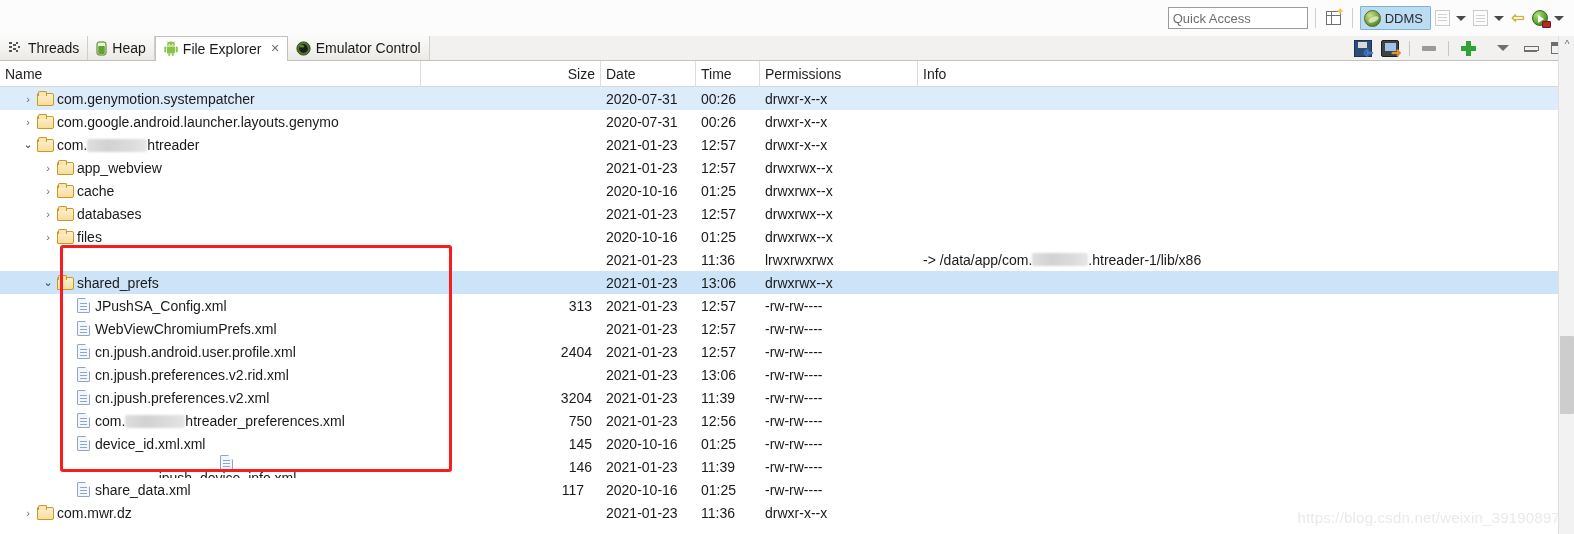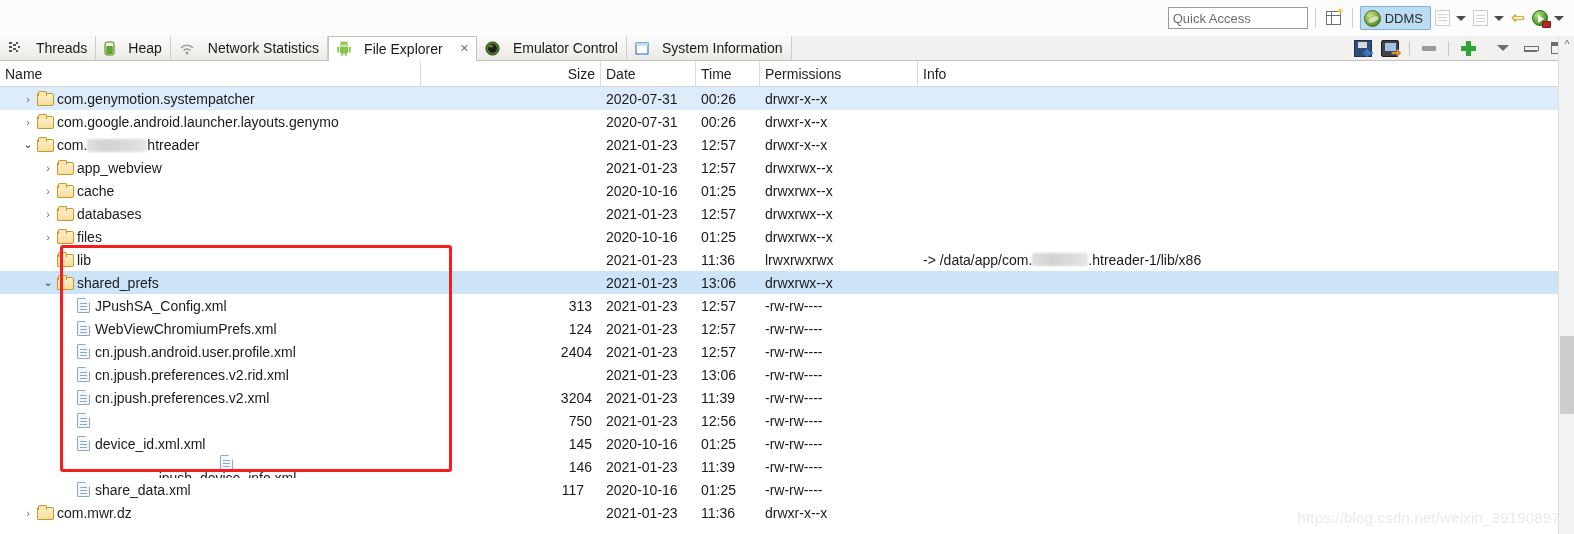--- a/index.html
+++ b/index.html
@@ -114,21 +114,21 @@
     position: absolute; left: 0; top: 36px; width: 1574px; height: 498px;
     background: #ffffff;
   }
   .tabbar {
     position: relative; height: 25px; width: 1574px;
     background: #f2f1ef;
     border-bottom: 1px solid #c3c3bd;
     display: flex; align-items: stretch;
   }
   .tab {
-    display: flex; align-items: center; gap: 13px;
+    display: flex; align-items: center; gap: 5px;
     padding: 0 8px;
     font-size: 14px; color: #1a1a1a;
     border-right: 1px solid #cfcec8;
     background: linear-gradient(#fbfbfa, #eceae6);
     white-space: nowrap;
     position: relative;
   }
   .tab.active {
     background: #ffffff;
     border-top: 1px solid #c3c3bd;
@@ -392,30 +392,20 @@
 
       <div class="tab">
         <svg width="11" height="15" viewBox="0 0 11 15">
           <rect x="1" y="1" width="9" height="13" rx="2" fill="#e9f4dc" stroke="#4d7a22"></rect>
           <rect x="2.2" y="5" width="6.6" height="8" rx="1" fill="#63a22c"></rect>
         </svg>
         <span>Heap</span>
       </div>
 
 
-      <div class="tab">
-        <svg width="16" height="13" viewBox="0 0 16 13">
-          <g fill="none" stroke="#9a9a9a" stroke-width="1.6">
-            <path d="M2 6 A8 8 0 0 1 14 6"></path>
-              <path d="M4.5 8.5 A5 5 0 0 1 11.5 8.5"></path>
-          </g>
-            <circle cx="8" cy="11" r="1.5" fill="#9a9a9a"></circle>
-        </svg>
-        <span>Network Statistics</span>
-      </div>
 
       <div class="tab active">
         <svg width="14" height="15" viewBox="0 0 14 15">
           <g fill="#8bc34a">
             <path d="M3 5.4h8v6.2a1 1 0 0 1-1 1H4a1 1 0 0 1-1-1z"></path>
             <rect x="0.3" y="5.6" width="2" height="6" rx="1"></rect>
             <rect x="11.7" y="5.6" width="2" height="6" rx="1"></rect>
             <rect x="4.2" y="12.4" width="2" height="2.4" rx=".9"></rect>
             <rect x="7.8" y="12.4" width="2" height="2.4" rx=".9"></rect>
             <path d="M3 4.6a4 4 0 0 1 8 0z"></path>
@@ -435,27 +425,20 @@
 
       <div class="tab">
         <svg width="15" height="15" viewBox="0 0 15 15">
           <circle cx="7.5" cy="7.5" r="6.6" fill="#4e7a2a" stroke="#2f4d17"></circle>
           <circle cx="7.5" cy="7.5" r="4.4" fill="#1d1d1d"></circle>
           <ellipse cx="6" cy="5.2" rx="2.4" ry="1.3" fill="#9fd35a" opacity=".55"></ellipse>
         </svg>
         <span>Emulator Control</span>
       </div>
 
-      <div class="tab">
-        <svg width="14" height="13" viewBox="0 0 14 13">
-          <rect x="1" y="1" width="12" height="11" fill="#ffffff" stroke="#3b7fc4" stroke-width="1.2"></rect>
-          <rect x="1" y="1" width="12" height="2.6" fill="#bcd9f2"></rect>
-        </svg>
-        <span>System Information</span>
-      </div>
 
       <div class="tab tab-spacer"></div>
 
       <div class="tabtools">
         <span class="tb-icon">
             <span class="ico-pull"></span>
           </span>
         <span class="tb-icon">
             <span class="ico-push"></span>
           </span>
@@ -581,25 +564,20 @@
               <span class="folder" style="margin-left: 3px;"></span>
               <span>files</span>
             </div>
             <div class="cell right" style="left: 421px; width: 176px; padding-left: 0px; padding-right: 5px;"></div>
             <div class="cell" style="left: 601px; width: 92px; padding-left: 5px; padding-right: 0px;">2020-10-16</div>
             <div class="cell" style="left: 696px; width: 58px; padding-left: 5px; padding-right: 0px;">01:25</div>
             <div class="cell" style="left: 760px; width: 156px; padding-left: 5px; padding-right: 0px;">drwxrwx--x</div>
             <div class="cell" style="left: 918px; width: 620px; padding-left: 5px; padding-right: 0px;"></div>
           </div>
           <div class="row">
-            <div class="cell" style="left: 0px; width: 421px; padding-left: 42px;">
-              <span class="twisty"></span>
-              <span class="folder" style="margin-left: 3px;"></span>
-              <span>lib</span>
-            </div>
             <div class="cell right" style="left: 421px; width: 176px; padding-left: 0px; padding-right: 5px;"></div>
             <div class="cell" style="left: 601px; width: 92px; padding-left: 5px; padding-right: 0px;">2021-01-23</div>
             <div class="cell" style="left: 696px; width: 58px; padding-left: 5px; padding-right: 0px;">11:36</div>
             <div class="cell" style="left: 760px; width: 156px; padding-left: 5px; padding-right: 0px;">lrwxrwxrwx</div>
             <div class="cell" style="left: 918px; width: 620px; padding-left: 5px; padding-right: 0px;">-&gt; /data/app/com.<span class="redact" style="width: 56px;"></span>.htreader-1/lib/x86</div>
           </div>
           <div class="row sel2">
             <div class="cell" style="left: 0px; width: 421px; padding-left: 42px;">
               <span class="twisty open">⌄</span>
               <span class="folder" style="margin-left: 3px;"></span>
@@ -622,21 +600,20 @@
             <div class="cell" style="left: 696px; width: 58px; padding-left: 5px; padding-right: 0px;">12:57</div>
             <div class="cell" style="left: 760px; width: 156px; padding-left: 5px; padding-right: 0px;">-rw-rw----</div>
             <div class="cell" style="left: 918px; width: 620px; padding-left: 5px; padding-right: 0px;"></div>
           </div>
           <div class="row">
             <div class="cell" style="left: 0px; width: 421px; padding-left: 62px;">
               <span class="twisty"></span>
               <span class="filedoc" style="margin-left: 3px;"></span>
               <span>WebViewChromiumPrefs.xml</span>
             </div>
-            <div class="cell right" style="left: 421px; width: 176px; padding-left: 0px; padding-right: 5px;">124</div>
             <div class="cell" style="left: 601px; width: 92px; padding-left: 5px; padding-right: 0px;">2021-01-23</div>
             <div class="cell" style="left: 696px; width: 58px; padding-left: 5px; padding-right: 0px;">12:57</div>
             <div class="cell" style="left: 760px; width: 156px; padding-left: 5px; padding-right: 0px;">-rw-rw----</div>
             <div class="cell" style="left: 918px; width: 620px; padding-left: 5px; padding-right: 0px;"></div>
           </div>
           <div class="row">
             <div class="cell" style="left: 0px; width: 421px; padding-left: 62px;">
               <span class="twisty"></span>
               <span class="filedoc" style="margin-left: 3px;"></span>
               <span>cn.jpush.android.user.profile.xml</span>
@@ -667,20 +644,21 @@
             <div class="cell right" style="left: 421px; width: 176px; padding-left: 0px; padding-right: 5px;">3204</div>
             <div class="cell" style="left: 601px; width: 92px; padding-left: 5px; padding-right: 0px;">2021-01-23</div>
             <div class="cell" style="left: 696px; width: 58px; padding-left: 5px; padding-right: 0px;">11:39</div>
             <div class="cell" style="left: 760px; width: 156px; padding-left: 5px; padding-right: 0px;">-rw-rw----</div>
             <div class="cell" style="left: 918px; width: 620px; padding-left: 5px; padding-right: 0px;"></div>
           </div>
           <div class="row">
             <div class="cell" style="left: 0px; width: 421px; padding-left: 62px;">
               <span class="twisty"></span>
               <span class="filedoc" style="margin-left: 3px;"></span>
+              <span>com.<span class="redact" style="width: 60px;"></span>htreader_preferences.xml</span>
             </div>
             <div class="cell right" style="left: 421px; width: 176px; padding-left: 0px; padding-right: 5px;">750</div>
             <div class="cell" style="left: 601px; width: 92px; padding-left: 5px; padding-right: 0px;">2021-01-23</div>
             <div class="cell" style="left: 696px; width: 58px; padding-left: 5px; padding-right: 0px;">12:56</div>
             <div class="cell" style="left: 760px; width: 156px; padding-left: 5px; padding-right: 0px;">-rw-rw----</div>
             <div class="cell" style="left: 918px; width: 620px; padding-left: 5px; padding-right: 0px;"></div>
           </div>
           <div class="row">
             <div class="cell" style="left: 0px; width: 421px; padding-left: 62px;">
               <span class="twisty"></span>

